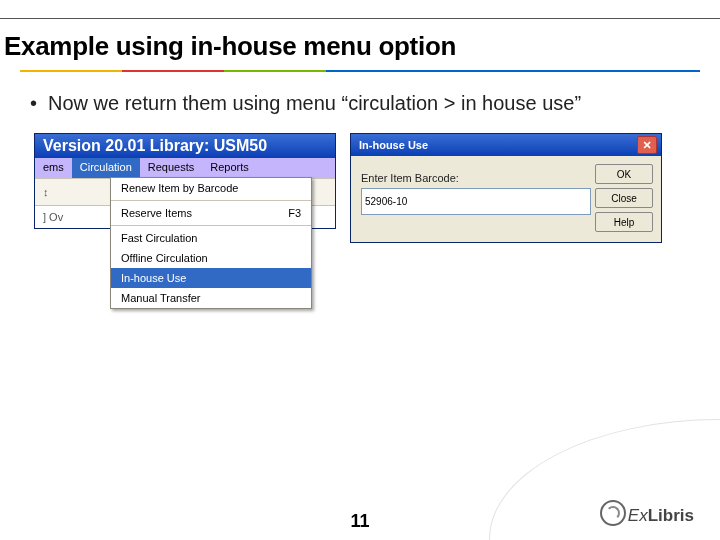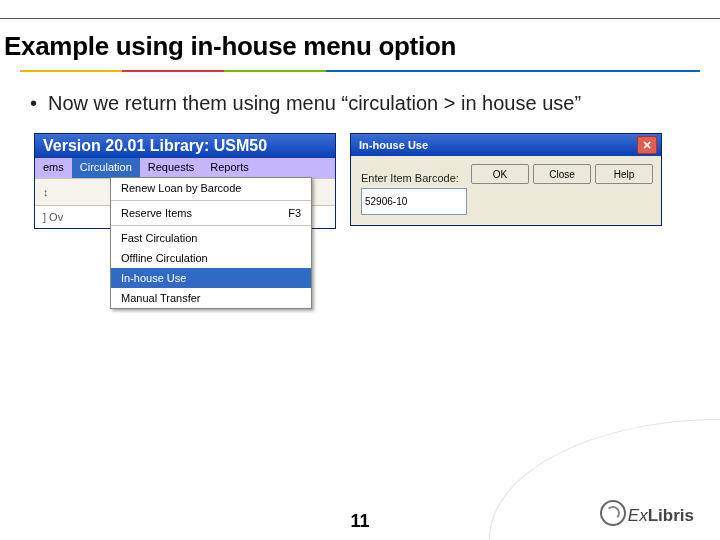--- a/index.html
+++ b/index.html
@@ -23,21 +23,21 @@
 .dropdown .sep{border-top:1px solid #c9c4b5;margin:2px 0}
 .dropdown .sel{background:#316ac5;color:#fff}
 
 .dlg{position:absolute;left:316px;top:0;width:310px;border:1px solid #0a246a;font-family:Tahoma,Arial,sans-serif;background:#ece9d8}
 .dlg-title{height:22px;background:linear-gradient(#3a6ed5,#0a3fb5);color:#fff;font-size:11px;font-weight:700;display:flex;align-items:center;justify-content:space-between;padding:0 4px 0 8px}
 .closebox{width:18px;height:16px;background:#e15f4f;color:#fff;font-size:11px;display:flex;align-items:center;justify-content:center;border:1px solid #a33;border-radius:2px}
 .dlg-body{display:flex;padding:8px 8px 10px 10px;gap:4px;font-size:11px}
 .dlg-left{flex:1}
 .dlg-left .lbl{margin:8px 0 4px;color:#222}
 .dlg-left input{width:100%;height:27px;font-size:10px;border:1px solid #7f9db9;padding:1px 3px;box-sizing:border-box}
-.dlg-btns{display:flex;flex-direction:row;gap:4px}
+.dlg-btns{display:flex;flex-direction:column;gap:4px}
 .dlg-btns button{width:58px;height:20px;font-size:10px;background:#ece9d8;border:1px solid #888;border-radius:2px}
 
 .pagenum{position:absolute;bottom:8px;left:0;right:0;text-align:center;font-size:18px;font-weight:700}
 .brand{position:absolute;right:26px;bottom:14px;font-size:17px;color:#444}
 .brand .ex{font-style:italic}
 .brand .bris{font-weight:700}
 .brand-dot{display:inline-block;width:22px;height:22px;border:2px solid #666;border-radius:50%;vertical-align:-5px;margin-right:2px;position:relative}
 .brand-dot::after{content:"";position:absolute;inset:4px;border:2px solid #888;border-left-color:transparent;border-bottom-color:transparent;border-radius:50%}
 .ribbon{position:absolute;right:0;bottom:0;width:230px;height:120px;border-top:1px solid #e2e2e2;border-left:1px solid #e2e2e2;border-top-left-radius:230px 120px;pointer-events:none}
 </style>
@@ -64,21 +64,21 @@
       <span>Requests</span>
       <span>Reports</span>
     </div>
     <div class="strip">
           <span>↕</span>
         </div>
     <div class="strip2">] Ov</div>
   </div>
   <div class="dropdown">
     <div class="mi">
-          <span>Renew Loan by Barcode</span>
+          <span>Renew Item by Barcode</span>
           <span></span>
         </div>
     <div class="sep"></div>
     <div class="mi">
           <span>Reserve Items</span>
           <span>F3</span>
         </div>
     <div class="sep"></div>
     <div class="mi">
           <span>Fast Circulation</span>

